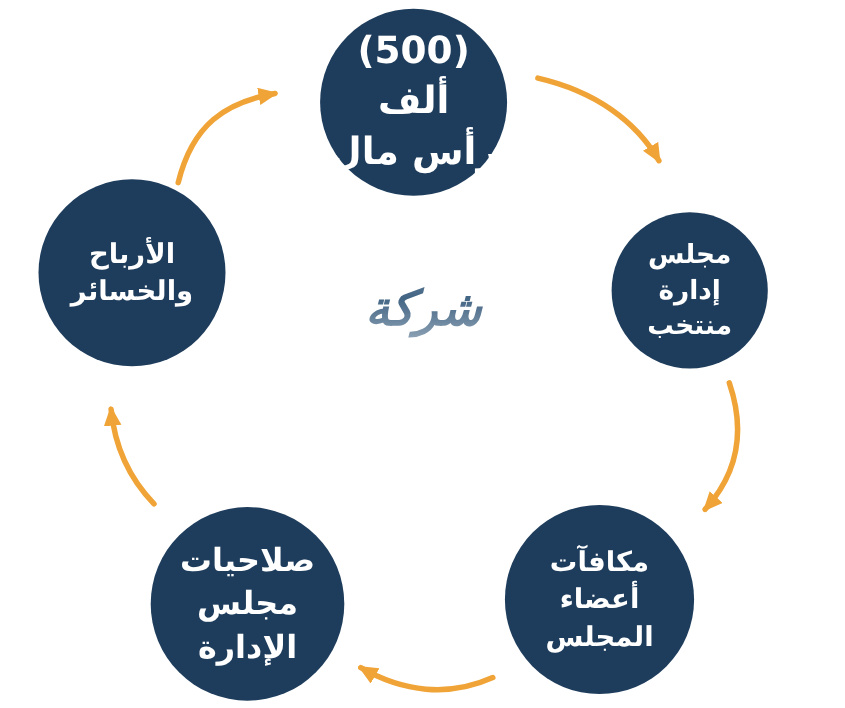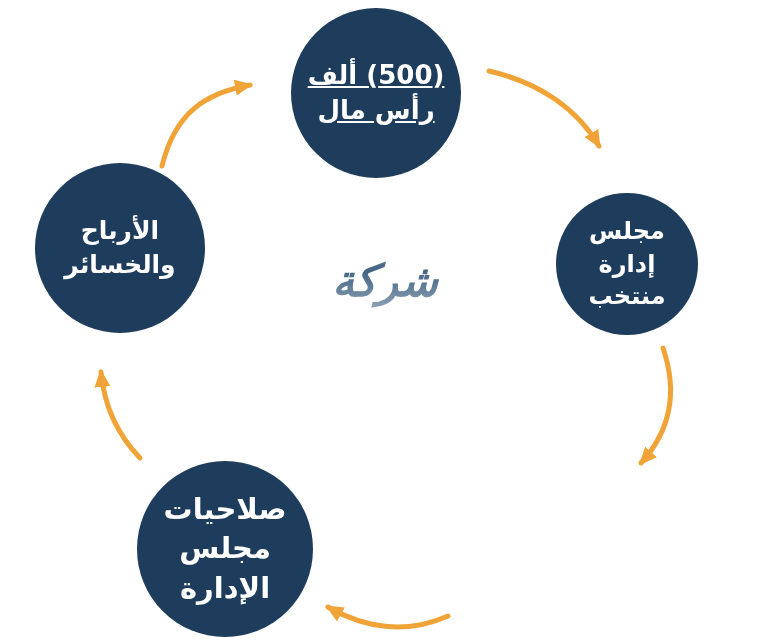--- a/index.html
+++ b/index.html
@@ -44,21 +44,21 @@
     color:var(--text);
     display:flex;
     align-items:center;
     justify-content:center;
     text-align:center;
     direction:rtl;
     font-weight:bold;
     white-space:pre-line;
     line-height:1.35;
   }
-  .node-capital{ left:291px; top:8px;   width:170px; height:170px; font-size:26px;text-decoration:underline; }
+  .node-capital{ left:291px; top:8px;   width:170px; height:170px; font-size:34px; }
   .node-board{   left:556px; top:193px; width:142px; height:142px; font-size:24px; }
   .node-rewards{ left:459px; top:459px; width:172px; height:172px; font-size:25px; }
   .node-powers{  left:137px; top:461px; width:176px; height:176px; font-size:29px; }
   .node-profits{ left:35px;  top:163px; width:170px; height:170px; font-size:25px;text-align:center; }
   .center-title{
     position:absolute;
     left:255px;
     top:248px;
     width:260px;
     text-align:center;
@@ -91,20 +91,23 @@
     <path class="arrow-path" marker-end="url(#ah)" d="M 140 458 C 115 432 104 404 101 372"></path>
   </svg>
 
   <div class="node node-capital">(500) ألف
 رأس مال</div>
 
   <div class="node node-board">مجلس
 إدارة
 منتخب</div>
 
+  <div class="node node-rewards">مكافآت
+أعضاء
+المجلس</div>
 
   <div class="node node-powers">صلاحيات
 مجلس
 الإدارة</div>
 
   <div class="node node-profits">الأرباح
 والخسائر</div>
 
   <div class="center-title">
     <div>شركة</div>

